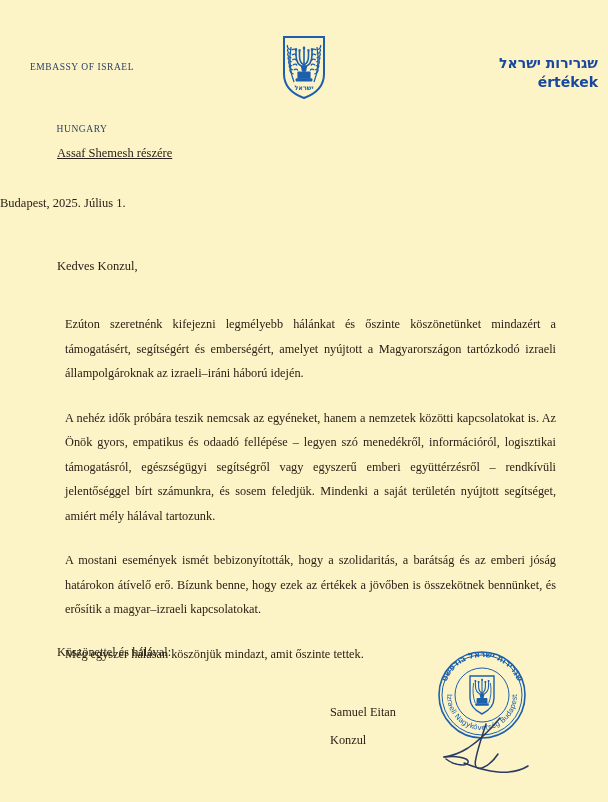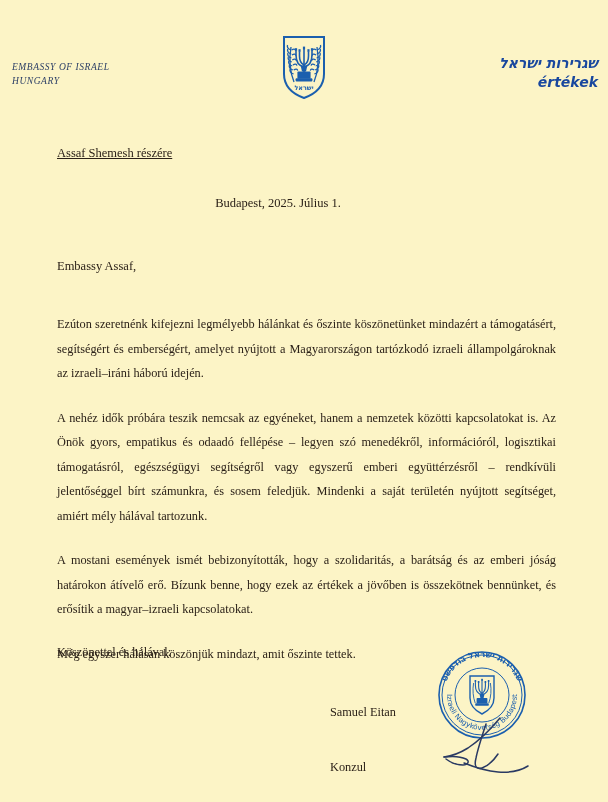--- a/index.html
+++ b/index.html
@@ -28,29 +28,29 @@
     left: 0;
     top: 28px;
     width: 608px;
     height: 78px;
   }
   .lh-left {
     position: absolute;
     left: 12px;
     top: 32px;
     width: 140px;
+    text-align: center;
     color: #2c3f66;
     font-size: 9.5px;
     letter-spacing: 0.55px;
     line-height: 14px;
     font-variant: small-caps;
     text-transform: uppercase;
-    font-style: italic;
-  }
-  .lh-left .ln2 { display: block; }
+  }
+  .lh-left .ln2 { display: block; margin-top: 48px; }
 
   .lh-emblem {
     position: absolute;
     left: 281px;
     top: 6px;
     width: 46px;
     height: 66px;
   }
 
   .lh-right {
@@ -58,59 +58,58 @@
     right: 10px;
     top: 26px;
     width: 170px;
     text-align: right;
     color: #18479e;
     font-family: "DejaVu Sans", sans-serif;
     font-weight: bold;
     font-size: 14px;
     line-height: 19px;
     direction: rtl;
-    font-style: italic;
   }
   .lh-right .ln2 { display: block; }
 
   
   .recipient {
     position: absolute;
     left: 57px;
     top: 146px;
     font-size: 12.5px;
     text-decoration: underline;
   }
   .dateline {
     position: absolute;
     left: 0;
     top: 196px;
     width: 556px;
-    text-align: center;
+    text-align: left;
     font-size: 12.5px;
   }
   .salutation {
     position: absolute;
     left: 57px;
     top: 259px;
     font-size: 12.5px;
   }
 
   .body-copy {
     position: absolute;
     left: 57px;
     top: 312px;
     width: 499px;
     font-size: 12.3px;
     line-height: 24.5px;
     text-align: justify;
     text-justify: inter-word;
   }
   .body-copy p {
-    margin: 0 0 20px 0;
+    margin: 0 0 20px 8px;
   }
   .body-copy p:last-child { margin-bottom: 0; }
 
   .closing {
     position: absolute;
     left: 57px;
     top: 645px;
     font-size: 12.3px;
   }
 
@@ -118,21 +117,21 @@
   .sig-block {
     position: absolute;
     left: 330px;
     top: 698px;
     width: 160px;
     text-align: left;
     font-size: 12.3px;
     line-height: 28px;
   }
   .sig-name { display: block; }
-  .sig-title { display: block; margin-top: 27px; }
+  .sig-title { display: block; }
 
   .seal {
     position: absolute;
     left: 430px;
     top: 643px;
     width: 104px;
     height: 104px;
   }
   .signature-mark {
     position: absolute;
@@ -213,21 +212,21 @@
     </div>
 
     <div class="lh-right">
       <span>שגרירות ישראל</span>
       <span class="ln2">értékek</span>
     </div>
   </div>
 
   <div class="recipient">Assaf Shemesh részére</div>
   <div class="dateline">Budapest, 2025. Július 1.</div>
-  <div class="salutation">Embassy Assaf,</div>
+  <div class="salutation">Kedves Konzul,</div>
 
   <div class="body-copy">
     <p>Ezúton szeretnénk kifejezni legmélyebb hálánkat és őszinte köszönetünket mindazért a támogatásért, segítségért és emberségért, amelyet nyújtott a Magyarországon tartózkodó izraeli állampolgároknak az izraeli–iráni háború idején.</p>
     <p>A nehéz idők próbára teszik nemcsak az egyéneket, hanem a nemzetek közötti kapcsolatokat is. Az Önök gyors, empatikus és odaadó fellépése – legyen szó menedékről, információról, logisztikai támogatásról, egészségügyi segítségről vagy egyszerű emberi együttérzésről – rendkívüli jelentőséggel bírt számunkra, és sosem feledjük. Mindenki a saját területén nyújtott segítséget, amiért mély hálával tartozunk.</p>
     <p>A mostani események ismét bebizonyították, hogy a szolidaritás, a barátság és az emberi jóság határokon átívelő erő. Bízunk benne, hogy ezek az értékek a jövőben is összekötnek bennünket, és erősítik a magyar–izraeli kapcsolatokat.</p>
     <p>Még egyszer hálásan köszönjük mindazt, amit őszinte tettek.</p>
   </div>
 
   <div class="closing">Köszönettel és hálával:</div>
 

